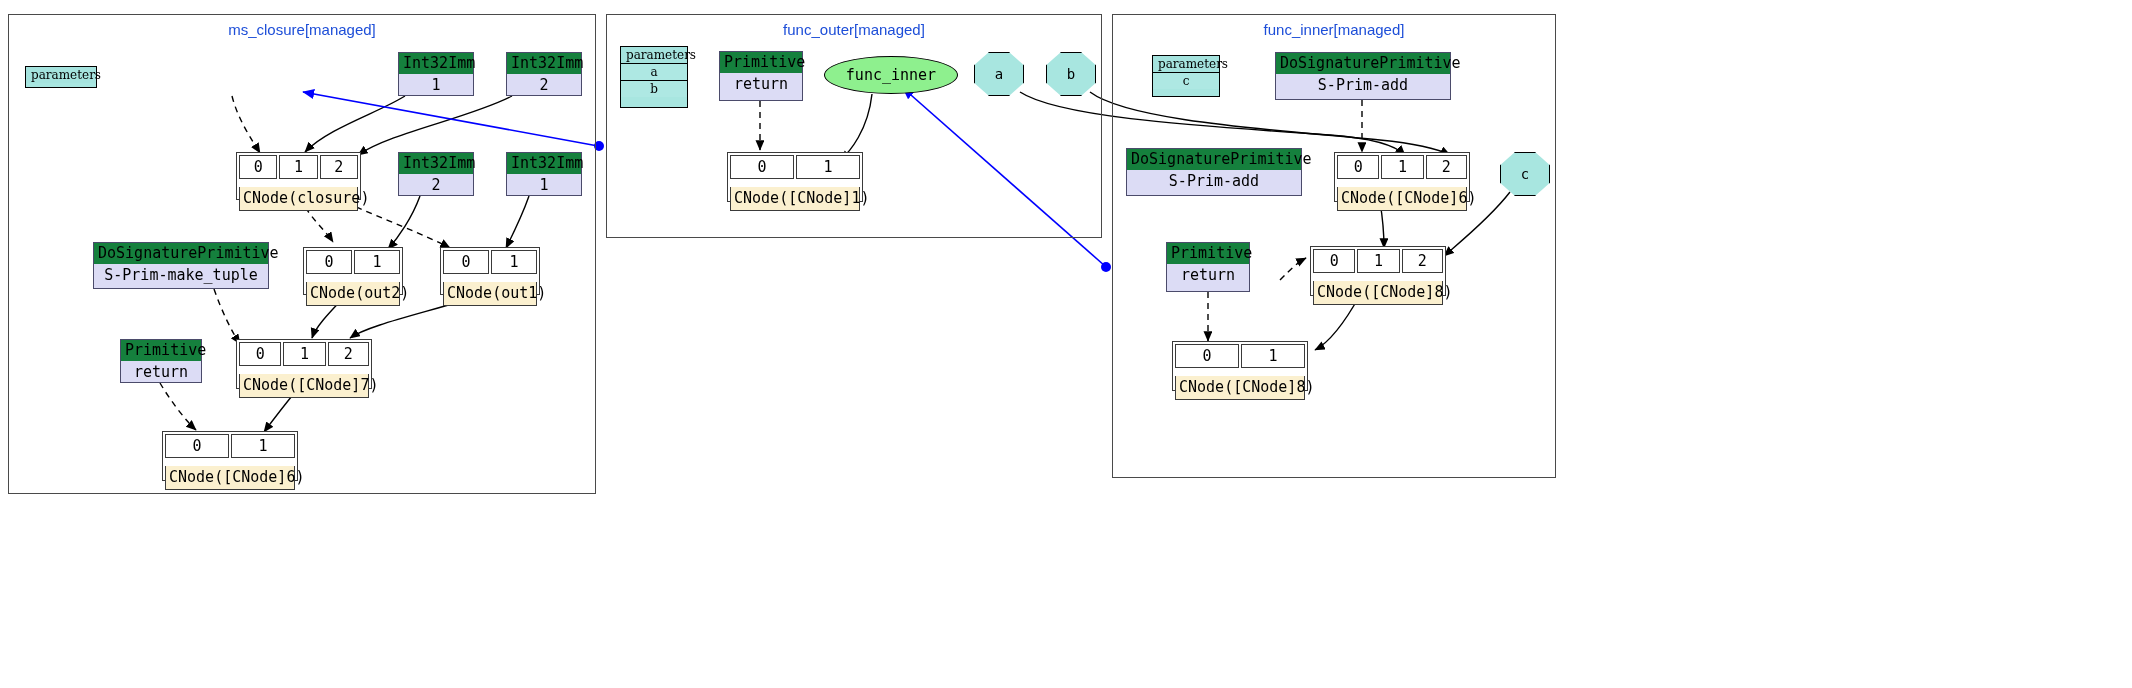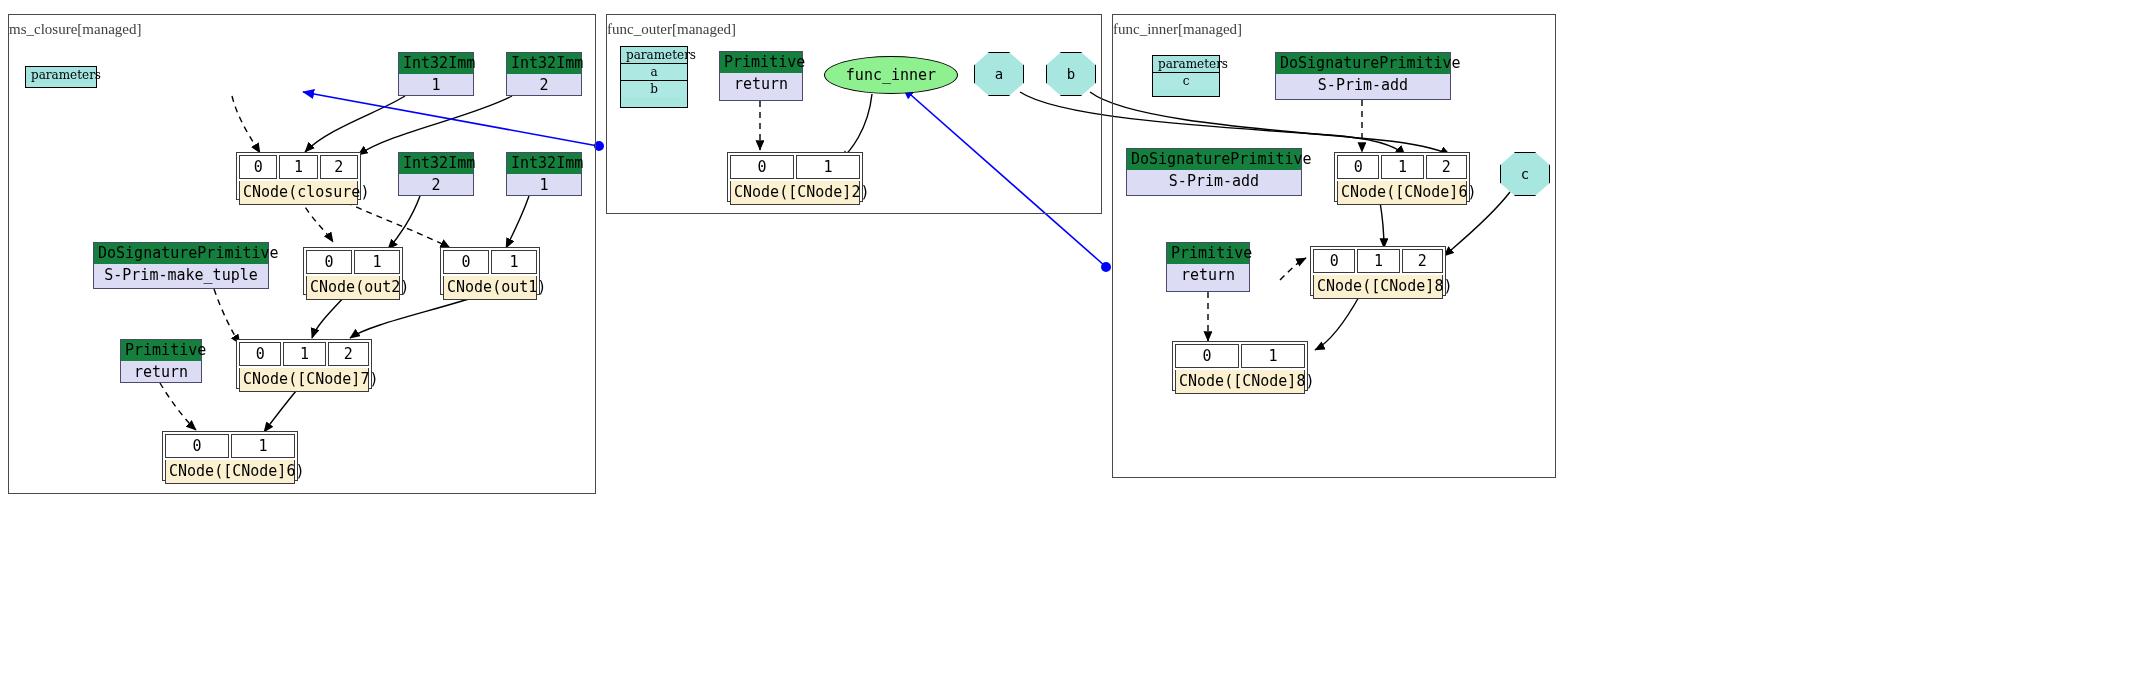--- a/index.html
+++ b/index.html
@@ -13,23 +13,24 @@
   
   .cluster{
     position:absolute;
     border:1.6px solid #4a4a4a;
     background:transparent;
     box-sizing:border-box;
   }
   .cluster-title{
     position:absolute;
     top:6px;left:0;width:100%;
-    font-family:Liberation Serif, serif;
-    font-size:15px;
-    color:#404040;
+    text-align:center;
+    font-family:Liberation Sans, sans-serif;
+    font-size:15px;
+    color:#1d4ed8;
     letter-spacing:0px;
     white-space:nowrap;
   }
   
   .node{position:absolute;box-sizing:border-box;}
 
   
   .paramtbl{
     border:1.3px solid #000;
     background:#a8e6e0;
@@ -124,21 +125,21 @@
   .cnode .clabel{
     border:1.2px solid #3a3a3a;
     border-top:none;
     background:#fbf0cf;
     font-family:"DejaVu Sans Mono", monospace;
     font-size:15px;
     color:#000;
     text-align:left;
     line-height:1.35;
     padding:1px 3px;
-    margin-top:2px;
+    margin-top:8px;
     white-space:nowrap;
     box-sizing:border-box;
   }
 
   
   #edges{
     position:absolute;left:0;top:0;width:2132px;height:688px;
     pointer-events:none;
   }
 </style>
@@ -282,21 +283,21 @@
   </div>
 
   <div class="node cnode" style="left:162px;top:431px;width:136px;height:50px;">
     <div class="ports">
       <div class="port" style="width:65px;">0</div>
       <div class="port" style="width:65px;">1</div>
     </div>
     <div class="clabel">CNode([CNode]6)</div>
   </div>
 
-  <div class="cluster" style="left:606px;top:14px;width:496px;height:200px;">
+  <div class="cluster" style="left:606px;top:14px;width:496px;height:224px;">
     <div class="cluster-title">func_outer[managed]</div>
   </div>
 
   <div class="node paramtbl" style="left:620px;top:46px;width:68px;height:62px;">
     <div class="prow head">parameters</div>
     <div class="prow">a</div>
     <div class="prow">b</div>
   </div>
 
   <div class="node primbox" style="left:719px;top:51px;width:84px;height:50px;">
@@ -306,21 +307,21 @@
 
   <div class="node ellipse" style="left:824px;top:56px;width:134px;height:38px;">
     <span>func_inner</span>
   </div>
 
   <div class="node cnode" style="left:727px;top:152px;width:136px;height:50px;">
     <div class="ports">
       <div class="port" style="width:65px;">0</div>
       <div class="port" style="width:65px;">1</div>
     </div>
-    <div class="clabel">CNode([CNode]2)</div>
+    <div class="clabel">CNode([CNode]1)</div>
   </div>
 
   <div class="node octagon" style="left:974px;top:52px;width:50px;height:44px;">
     <span>a</span>
   </div>
   <div class="node octagon" style="left:1046px;top:52px;width:50px;height:44px;">
     <span>b</span>
   </div>
   <div class="node octagon" style="left:1500px;top:152px;width:50px;height:44px;">
     <span>c</span>

